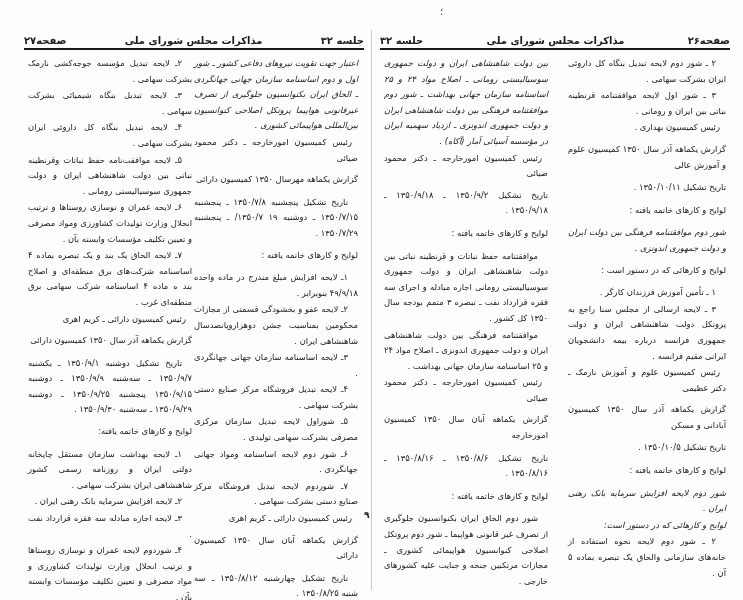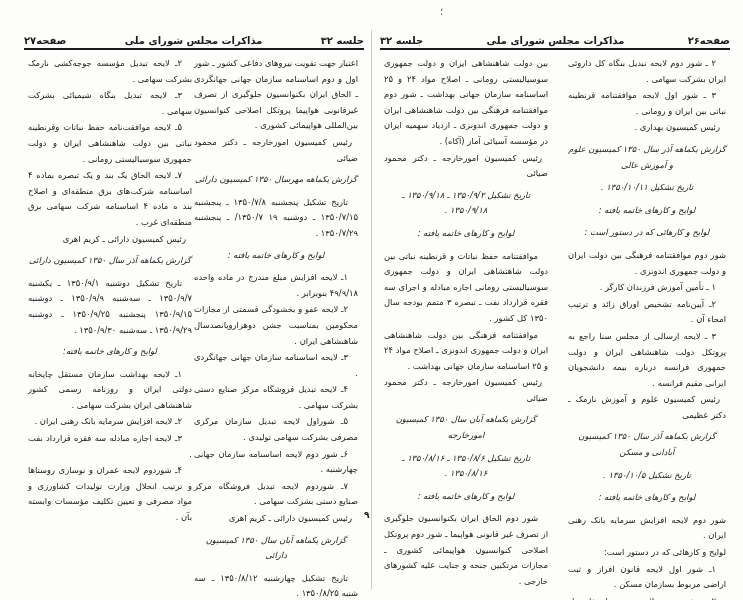--- a/index.html
+++ b/index.html
@@ -27,22 +27,22 @@
   .col {
     position:absolute; top:56px; width:164px;
     direction:rtl; text-align:justify;
     font-size:8.4px; line-height:15.6px;
   }
   .page.left .col.c-right { left:194px; }
   .page.left .col.c-left  { left:28px; }
   .page.right .col.c-right { left:196px; width:158px; }
   .page.right .col.c-left  { left:12px; width:164px; }
   .p { margin:0 0 1px 0; text-indent:10px; }
-  .p.center { text-align:center; text-indent:0; margin:6px 0 7px 0;font-style:italic; }
-  .p.noindent { text-indent:0; }
+  .p.center { text-indent:0; margin:6px 0 7px 0; }
+  .p.noindent { text-indent:0;font-style:italic; }
   .p.sign { text-indent:6px; }
   .dot-mark { position:absolute; left:440px; top:6px; font-size:10px; color:#444; }
   .margin-9 { position:absolute; left:364px; top:510px; font-size:9px; font-weight:bold; }
 </style>
 </head>
 <body>
 
 <div class="spread">
 
   <span class="dot-mark">؛</span>
@@ -60,30 +60,32 @@
         <p class="p noindent">اعتبار جهت تقویت نیروهای دفاعی کشور ـ شور اول و دوم اساسنامه سازمان جهانی جهانگردی ـ الحاق ایران بکنوانسیون جلوگیری از تصرف غیرقانونی هواپیما پروتکل اصلاحی کنوانسیون بین‌المللی هواپیمائی کشوری .</p>
         <p class="p sign">رئیس کمیسیون امورخارجه ـ دکتر محمود ضیائی</p>
         <p class="p center">گزارش یکماهه مهرسال ۱۳۵۰ کمیسیون دارائی</p>
         <p class="p">تاریخ تشکیل پنجشنبه ۱۳۵۰/۷/۸ ـ پنجشنبه ۱۳۵۰/۷/۱۵ ـ دوشنبه ۱۹ ۱۳۵۰/۷/ ـ پنجشنبه ۱۳۵۰/۷/۲۹ .</p>
         <p class="p center">لوایح و کارهای خاتمه یافته :</p>
         <p class="p">۱ـ لایحه افزایش مبلغ مندرج در ماده واحده ۴۹/۹/۱۸ بنوبرابر .</p>
         <p class="p">۲ـ لایحه عفو و بخشودگی قسمتی از مجازات محکومین بمناسبت جشن دوهزاروپانصدسال شاهنشاهی ایران .</p>
         <p class="p">۳ـ لایحه اساسنامه سازمان جهانی جهانگردی .</p>
         <p class="p">۴ـ لایحه تبدیل فروشگاه مرکز صنایع دستی بشرکت سهامی .</p>
         <p class="p">۵ـ شوراول لایحه تبدیل سازمان مرکزی مصرفی بشرکت سهامی تولیدی .</p>
-        <p class="p">۶ـ شور دوم لایحه اساسنامه سازمان جهانی چهارشنبه .</p>
+        <p class="p">۶ـ شور دوم لایحه اساسنامه ومواد جهانی جهانگردی .</p>
         <p class="p">۷ـ شوردوم لایحه تبدیل فروشگاه مرکز صنایع دستی بشرکت سهامی .</p>
         <p class="p sign">رئیس کمیسیون دارائی ـ کریم اهری</p>
         <p class="p center">گزارش یکماهه آبان سال ۱۳۵۰ کمیسیون دارائی</p>
         <p class="p">تاریخ تشکیل چهارشنبه ۱۳۵۰/۸/۱۲ ـ سه شنبه ۱۳۵۰/۸/۲۵ .</p>
       </div>
     <div class="col c-left">
         <p class="p">۲ـ لایحه تبدیل مؤسسه جوجه‌کشی نارمک بشرکت سهامی .</p>
         <p class="p">۳ـ لایحه تبدیل بنگاه شیمیائی بشرکت سهامی .</p>
+        <p class="p">۴ـ لایحه تبدیل بنگاه کل داروئی ایران بشرکت سهامی .</p>
         <p class="p">۵ـ لایحه موافقت‌نامه حفظ نباتات وقرنطینه نباتی بین دولت شاهنشاهی ایران و دولت جمهوری سوسیالیستی رومانی .</p>
+        <p class="p">۶ـ لایحه عمران و نوسازی روستاها و ترتیب انحلال وزارت تولیدات کشاورزی ومواد مصرفی و تعیین تکلیف مؤسسات وابسته بآن .</p>
         <p class="p">۷ـ لایحه الحاق یک بند و یک تبصره بماده ۴ اساسنامه شرکت‌های برق منطقه‌ای و اصلاح بند ه ماده ۴ اساسنامه شرکت سهامی برق منطقه‌ای غرب .</p>
         <p class="p sign">رئیس کمیسیون دارائی ـ کریم اهری</p>
         <p class="p center">گزارش یکماهه آذر سال ۱۳۵۰ کمیسیون دارائی</p>
         <p class="p">تاریخ تشکیل دوشنبه ۱۳۵۰/۹/۱ ـ یکشنبه ۱۳۵۰/۹/۷ ـ سه‌شنبه ۱۳۵۰/۹/۹ ـ دوشنبه ۱۳۵۰/۹/۱۵ پنجشنبه ۱۳۵۰/۹/۲۵ ـ دوشنبه ۱۳۵۰/۹/۲۹ ـ سه‌شنبه ۱۳۵۰/۹/۳۰ .</p>
         <p class="p center">لوایح و کارهای خاتمه یافته:</p>
         <p class="p">۱ـ لایحه بهداشت سازمان مستقل چاپخانه دولتی ایران و روزنامه رسمی کشور شاهنشاهی ایران بشرکت سهامی .</p>
         <p class="p">۲ـ لایحه افزایش سرمایه بانک رهنی ایران .</p>
         <p class="p">۳ـ لایحه اجازه مبادله سه فقره قرارداد نفت .</p>
         <p class="p">۴ـ شوردوم لایحه عمران و نوسازی روستاها و ترتیب انحلال وزارت تولیدات کشاورزی و مواد مصرفی و تعیین تکلیف مؤسسات وابسته بآن .</p>
       </div>
@@ -97,32 +99,30 @@
     </div>
     <div class="rule"></div>
 
     <div class="col c-right">
         <p class="p">۲ ـ شور دوم لایحه تبدیل بنگاه کل داروئی ایران بشرکت سهامی .</p>
         <p class="p">۳ ـ شور اول لایحه موافقتنامه قرنطینه نباتی بین ایران و رومانی .</p>
         <p class="p sign">رئیس کمیسیون بهداری .</p>
         <p class="p center">گزارش یکماهه آذر سال ۱۳۵۰ کمیسیون علوم و آموزش عالی</p>
         <p class="p center">تاریخ تشکیل ۱۳۵۰/۱۰/۱۱ .</p>
         <p class="p center">لوایح و کارهای خاتمه یافته :</p>
+        <p class="p noindent">شور دوم موافقتنامه فرهنگی بین دولت ایران و دولت جمهوری اندونزی .</p>
         <p class="p center">لوایح و کارهائی که در دستور است :</p>
-        <p class="p noindent">شور دوم موافقتنامه فرهنگی بین دولت ایران و دولت جمهوری اندونزی .</p>
         <p class="p">۱ ـ تأمین آموزش فرزندان کارگر .</p>
-        <p class="p">۲ـ آیین‌نامه تشخیص اوراق زائد و ترتیب امحاء آن .</p>
         <p class="p">۳ ـ لایحه ارسالی از مجلس سنا راجع به پروتکل دولت شاهنشاهی ایران و دولت جمهوری فرانسه درباره بیمه دانشجویان ایرانی مقیم فرانسه .</p>
         <p class="p sign">رئیس کمیسیون علوم و آموزش نارمک ـ دکتر عظیمی</p>
         <p class="p center">گزارش یکماهه آذر سال ۱۳۵۰ کمیسیون آبادانی و مسکن</p>
         <p class="p center">تاریخ تشکیل ۱۳۵۰/۱۰/۵ .</p>
         <p class="p center">لوایح و کارهای خاتمه یافته :</p>
         <p class="p noindent">شور دوم لایحه افزایش سرمایه بانک رهنی ایران .</p>
         <p class="p noindent">لوایح و کارهائی که در دستور است:</p>
-        <p class="p">۱ـ شور اول لایحه قانون افراز و ثبت اراضی مربوط بسازمان مسکن .</p>
         <p class="p">۲ ـ شور دوم لایحه نحوه استفاده از خانه‌های سازمانی والحاق یک تبصره بماده ۵ آن .</p>
       </div>
     <div class="col c-left">
         <p class="p noindent">بین دولت شاهنشاهی ایران و دولت جمهوری سوسیالیستی رومانی ـ اصلاح مواد ۲۴ و ۲۵ اساسنامه سازمان جهانی بهداشت ـ شور دوم موافقتنامه فرهنگی بین دولت شاهنشاهی ایران و دولت جمهوری اندونزی ـ ازدیاد سهمیه ایران در مؤسسه آسیائی آمار (آکاه) .</p>
         <p class="p sign">رئیس کمیسیون امورخارجه ـ دکتر محمود ضیائی</p>
         <p class="p center">تاریخ تشکیل ۱۳۵۰/۹/۲ ـ ۱۳۵۰/۹/۱۸ ـ ۱۳۵۰/۹/۱۸ .</p>
         <p class="p center">لوایح و کارهای خاتمه یافته :</p>
         <p class="p">موافقتنامه حفظ نباتات و قرنطینه نباتی بین دولت شاهنشاهی ایران و دولت جمهوری سوسیالیستی رومانی اجازه مبادله و اجرای سه فقره قرارداد نفت ـ تبصره ۳ متمم بودجه سال ۱۳۵۰ کل کشور .</p>
         <p class="p">موافقتنامه فرهنگی بین دولت شاهنشاهی ایران و دولت جمهوری اندونزی ـ اصلاح مواد ۲۴ و ۲۵ اساسنامه سازمان جهانی بهداشت .</p>
         <p class="p sign">رئیس کمیسیون امورخارجه ـ دکتر محمود ضیائی</p>

